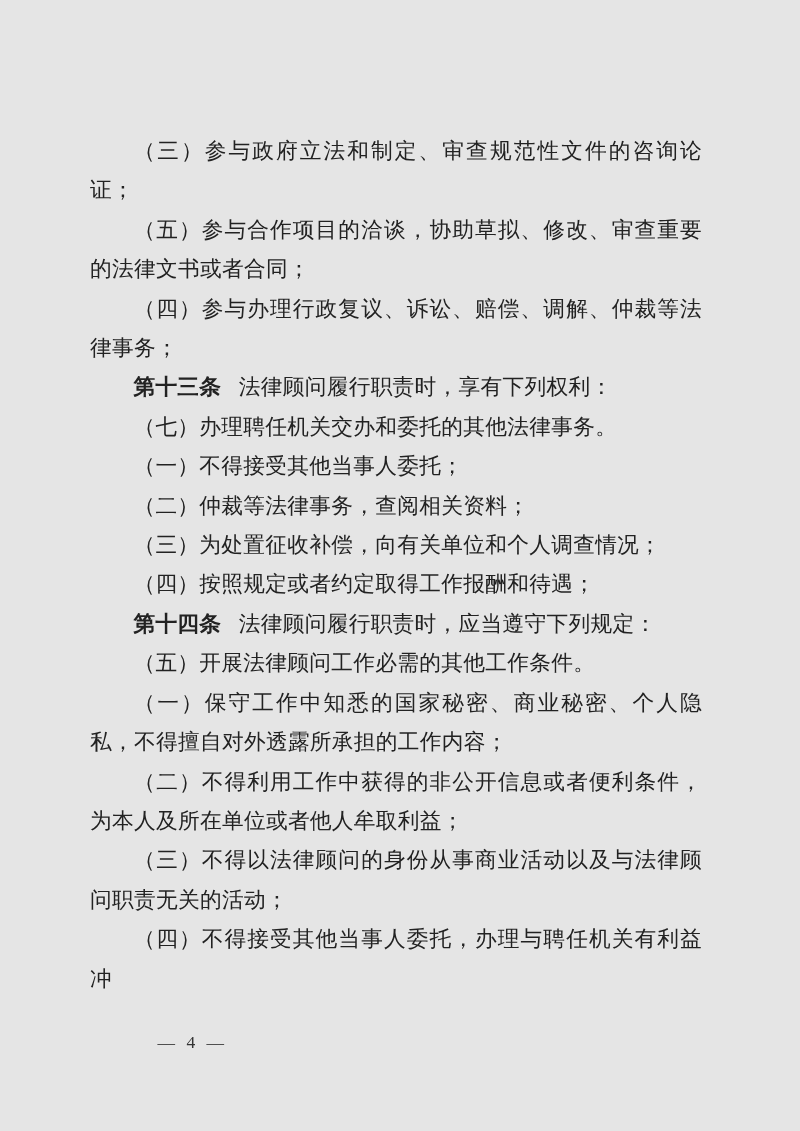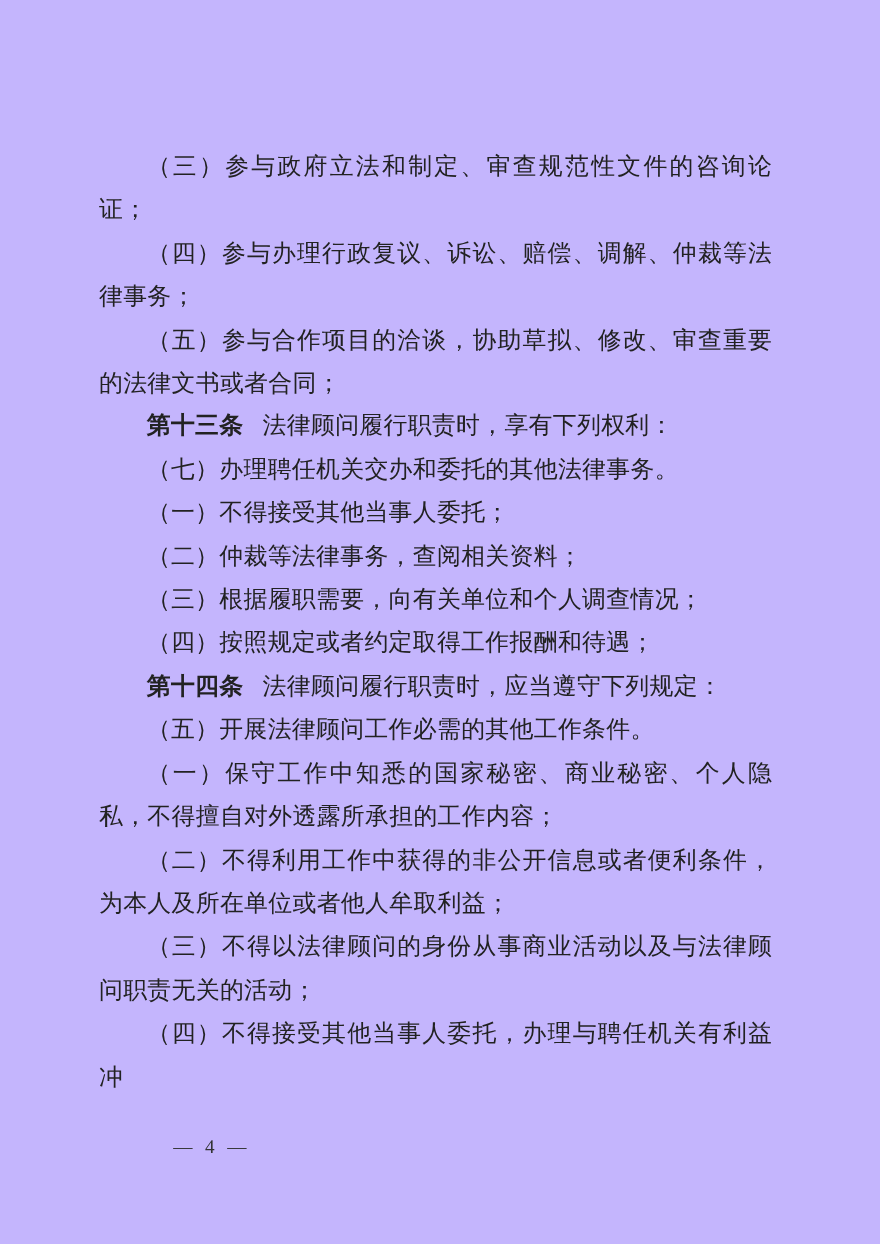--- a/index.html
+++ b/index.html
@@ -4,21 +4,21 @@
 <style>
   html, body {
     margin: 0;
     padding: 0;
     background: #ffffff;
   }
   .page {
     position: relative;
     width: 800px;
     height: 1131px;
-    background: #c4b5fd;
+    background: #e5e5e5;
     overflow: hidden;
     font-family: "Liberation Serif", "DejaVu Serif", serif;
     color: #222222;
   }
   .doc-body {
     position: absolute;
     left: 90px;
     top: 132px;
     width: 612px;
   }
@@ -47,34 +47,34 @@
     white-space: pre;
   }
 </style>
 </head>
 <body>
 
 <div class="page">
   <div class="doc-body" id="paragraphs-container">
   <p class="para"><span class="ptext">（三）参与政府立法和制定、审查规范性文件的咨询论证；</span></p>
 
+  <p class="para"><span class="ptext">（五）参与合作项目的洽谈，协助草拟、修改、审查重要的法律文书或者合同；</span></p>
+
   <p class="para"><span class="ptext">（四）参与办理行政复议、诉讼、赔偿、调解、仲裁等法律事务；</span></p>
-
-  <p class="para"><span class="ptext">（五）参与合作项目的洽谈，协助草拟、修改、审查重要的法律文书或者合同；</span></p>
 
 
   <p class="para"><span class="lead">第十三条</span><span class="ptext">法律顾问履行职责时，享有下列权利：</span></p>
 
   <p class="para"><span class="ptext">（七）办理聘任机关交办和委托的其他法律事务。</span></p>
 
   <p class="para"><span class="ptext">（一）不得接受其他当事人委托；</span></p>
 
   <p class="para"><span class="ptext">（二）仲裁等法律事务，查阅相关资料；</span></p>
 
-  <p class="para"><span class="ptext">（三）根据履职需要，向有关单位和个人调查情况；</span></p>
+  <p class="para"><span class="ptext">（三）为处置征收补偿，向有关单位和个人调查情况；</span></p>
 
   <p class="para"><span class="ptext">（四）按照规定或者约定取得工作报酬和待遇；</span></p>
 
   <p class="para"><span class="lead">第十四条</span><span class="ptext">法律顾问履行职责时，应当遵守下列规定：</span></p>
 
   <p class="para"><span class="ptext">（五）开展法律顾问工作必需的其他工作条件。</span></p>
 
   <p class="para"><span class="ptext">（一）保守工作中知悉的国家秘密、商业秘密、个人隐私，不得擅自对外透露所承担的工作内容；</span></p>
 
   <p class="para"><span class="ptext">（二）不得利用工作中获得的非公开信息或者便利条件，为本人及所在单位或者他人牟取利益；</span></p>

